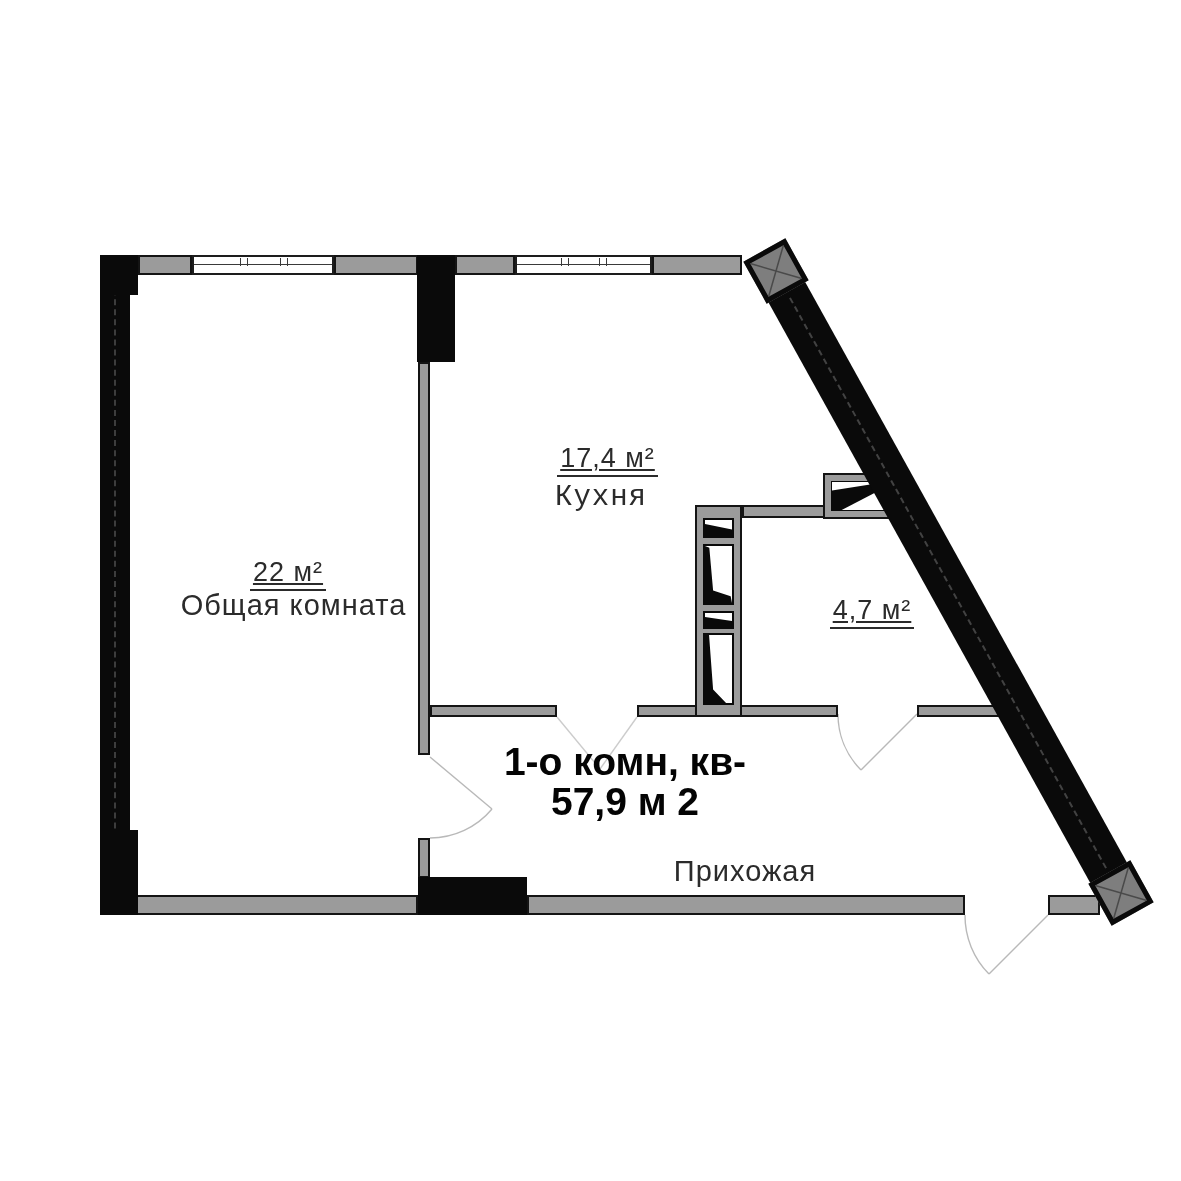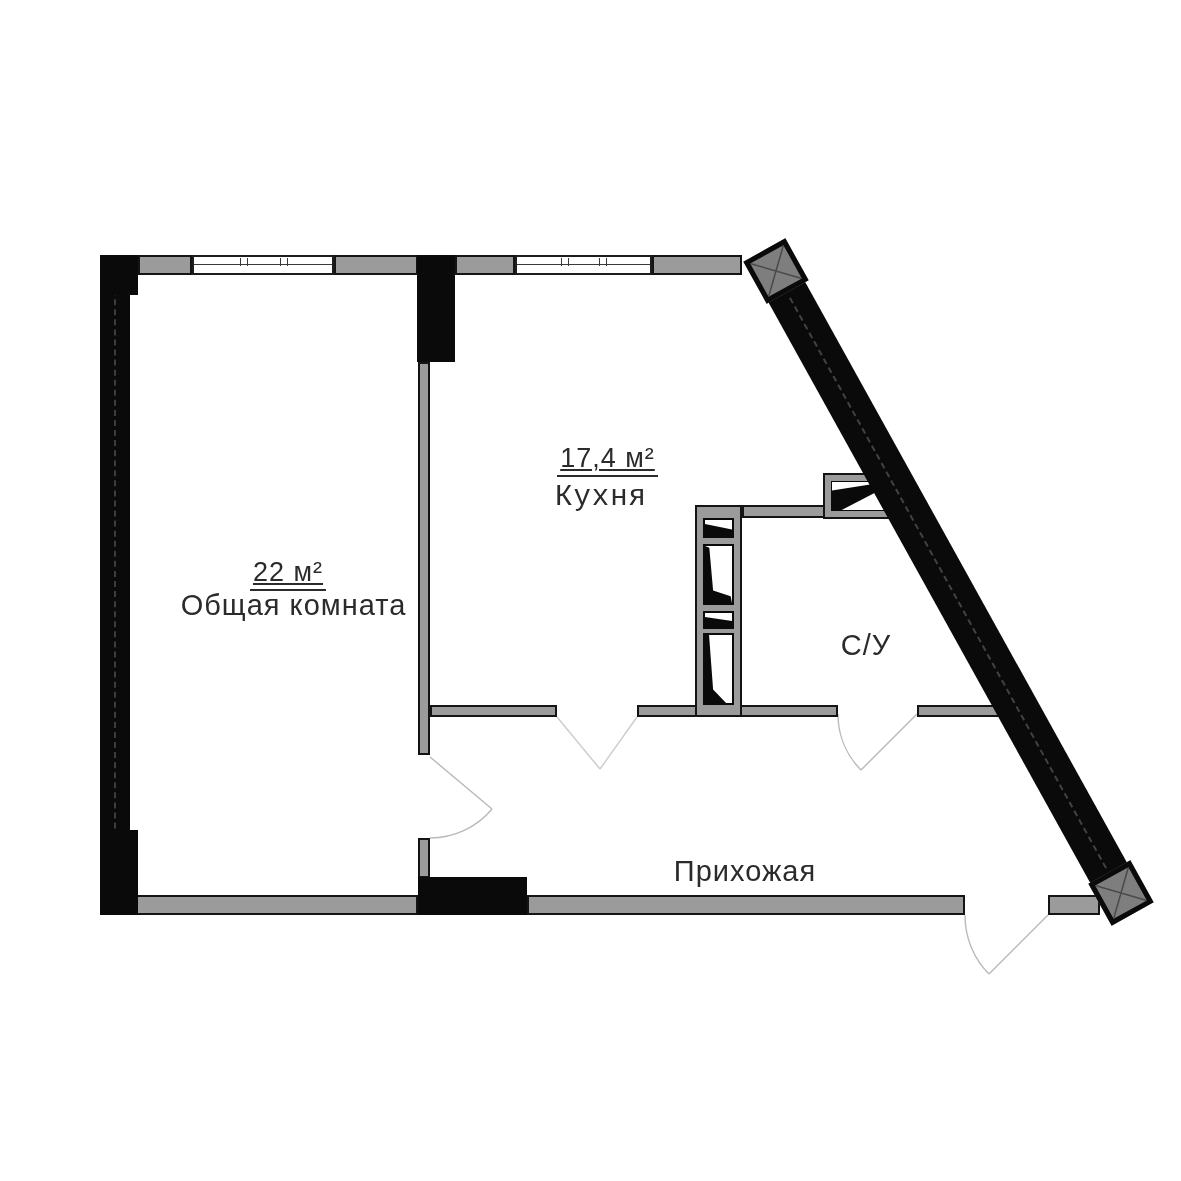--- a/index.html
+++ b/index.html
@@ -134,18 +134,24 @@
   <div class="lbl area" style="left:158px;top:558px;width:260px;">
     <span>22 м²</span>
   </div>
   <div class="lbl rname" style="left:161px;top:590px;width:265px;">Общая комната</div>
 
   <div class="lbl area" style="left:480px;top:444px;width:255px;">
     <span>17,4 м²</span>
   </div>
   <div class="lbl rname" style="left:480px;top:482px;width:242px;font-family:Liberation Mono, monospace;">Кухня</div>
 
-  <div class="lbl rname" style="left:772px;top:630px;width:188px;">С/У</div>
+  <div class="lbl area" style="left:772px;top:596px;width:200px;">
+    <span>4,7 м²</span>
+  </div>
 
   <div class="lbl rname" style="left:620px;top:856px;width:250px;">Прихожая</div>
 
+  <div id="apt">
+    <div>1-о комн, кв-</div>
+    <div>57,9 м 2</div>
+  </div>
 
 </div>
 
 </body></html>

